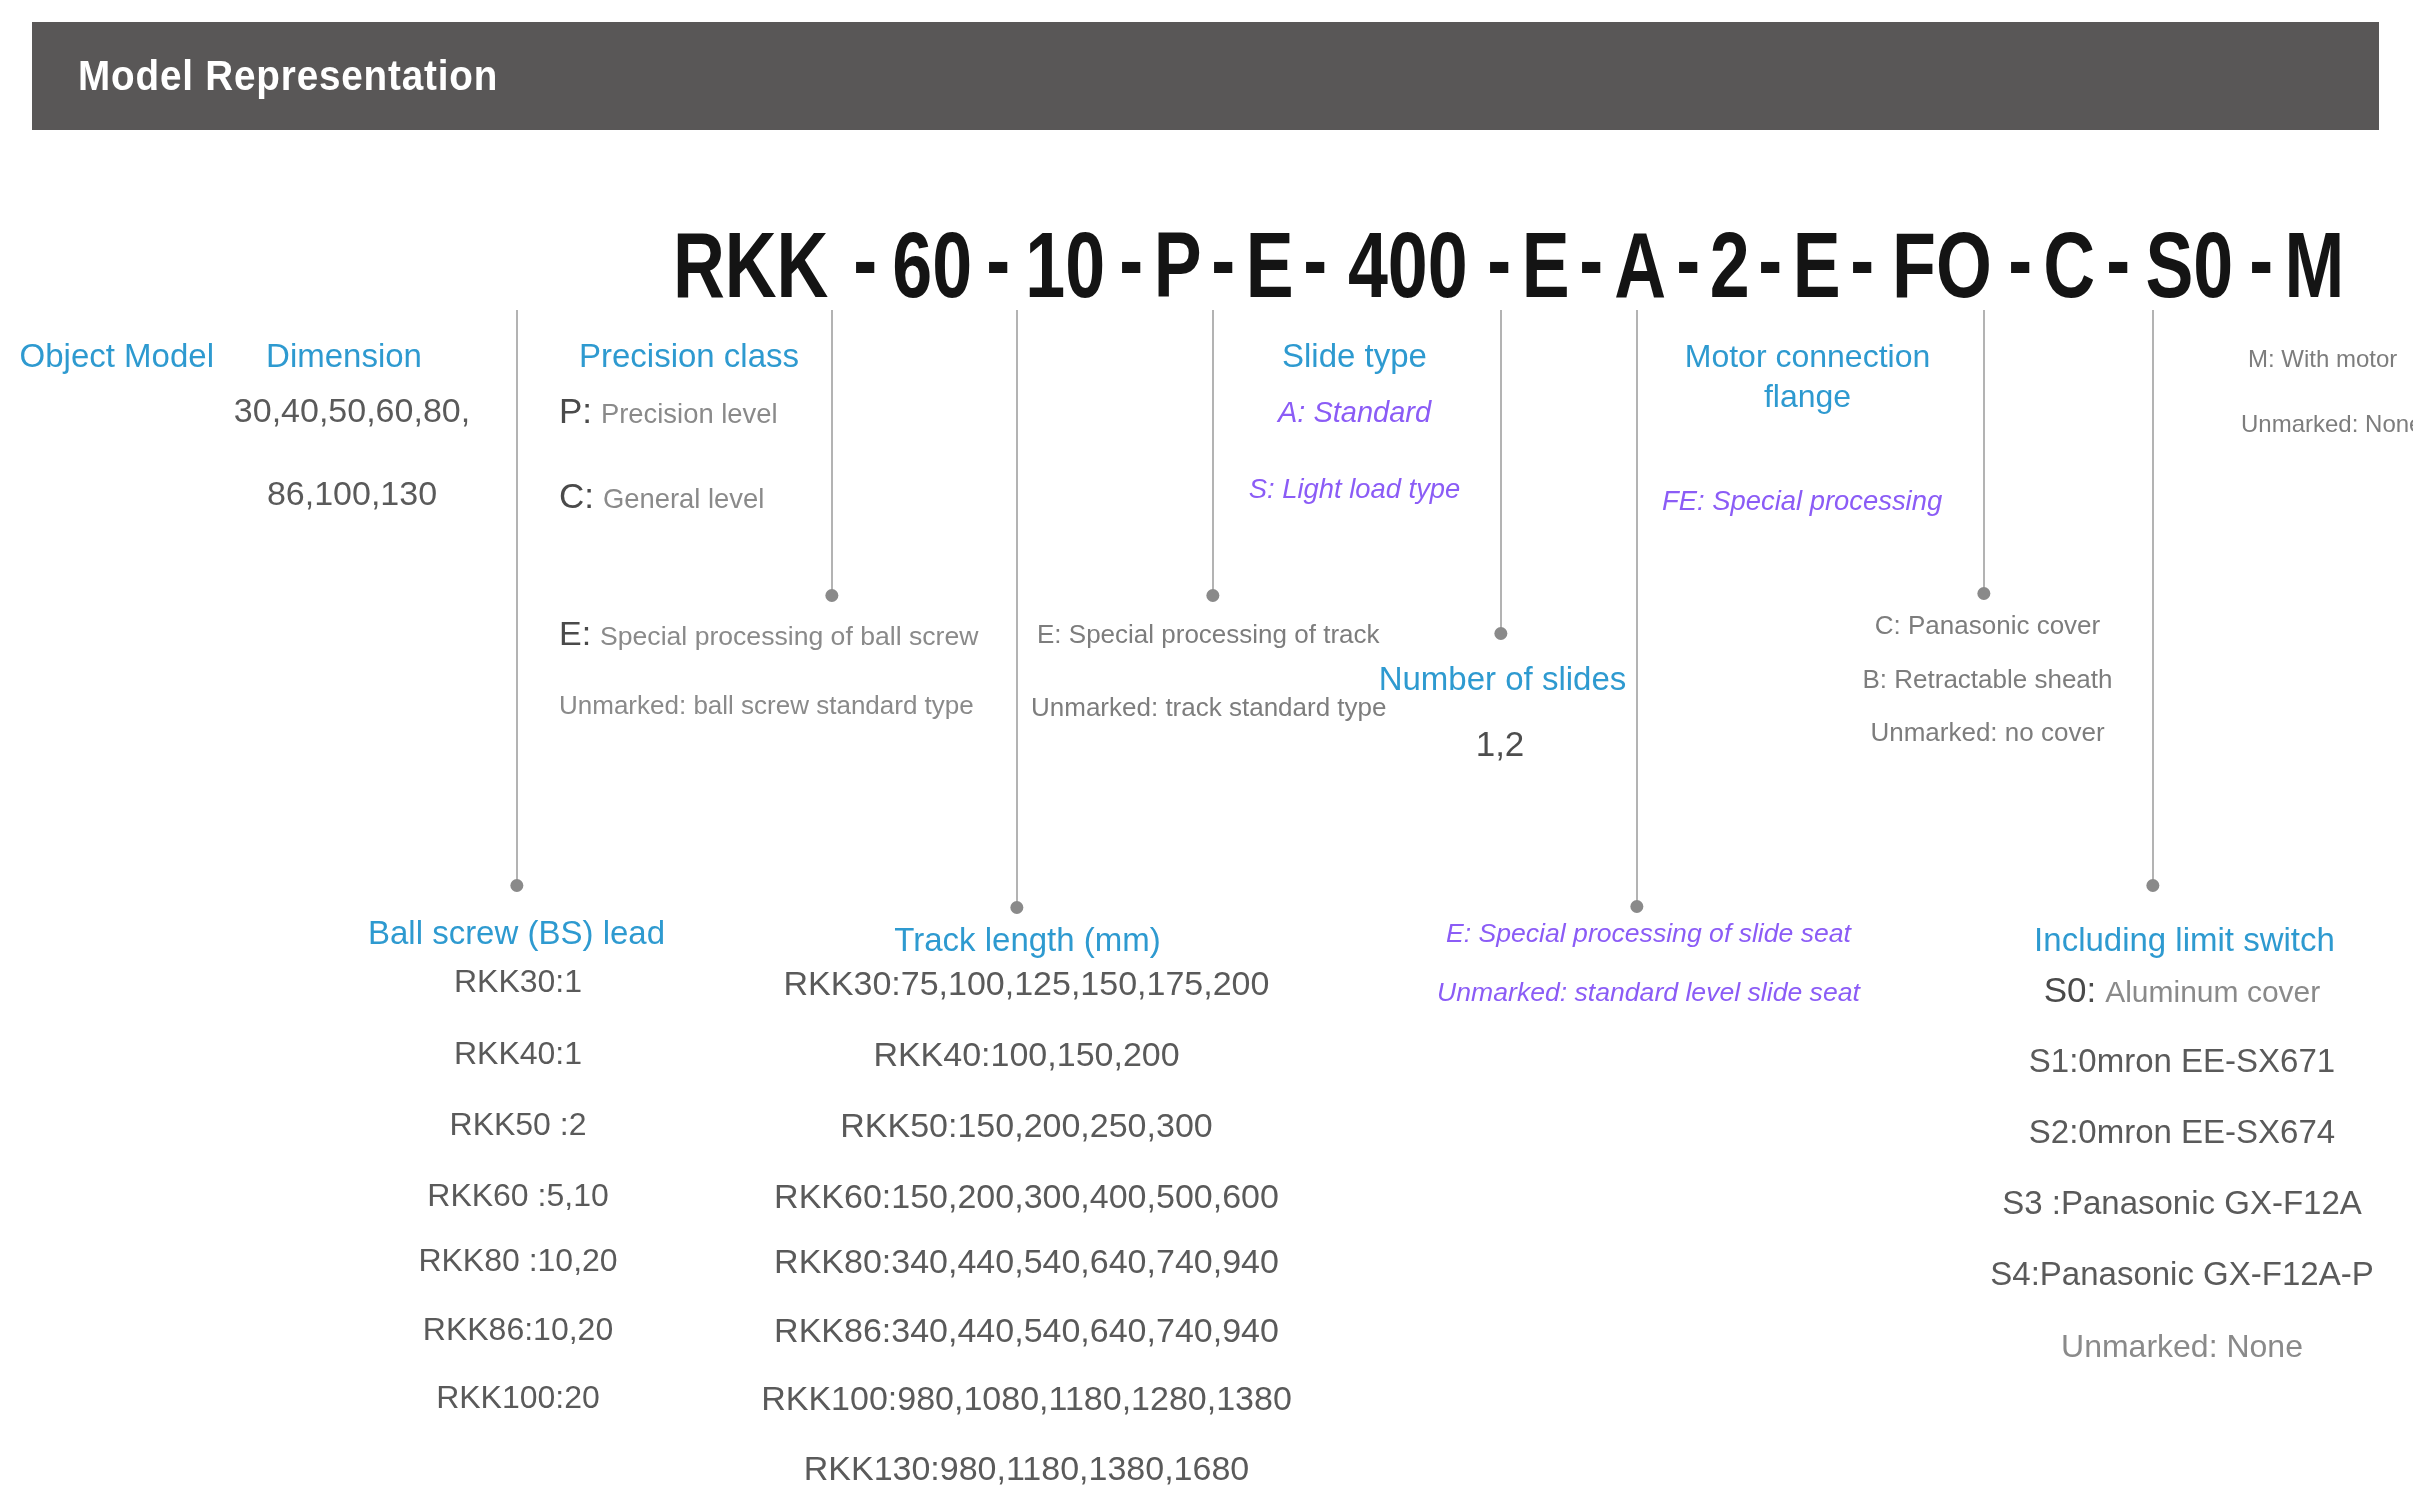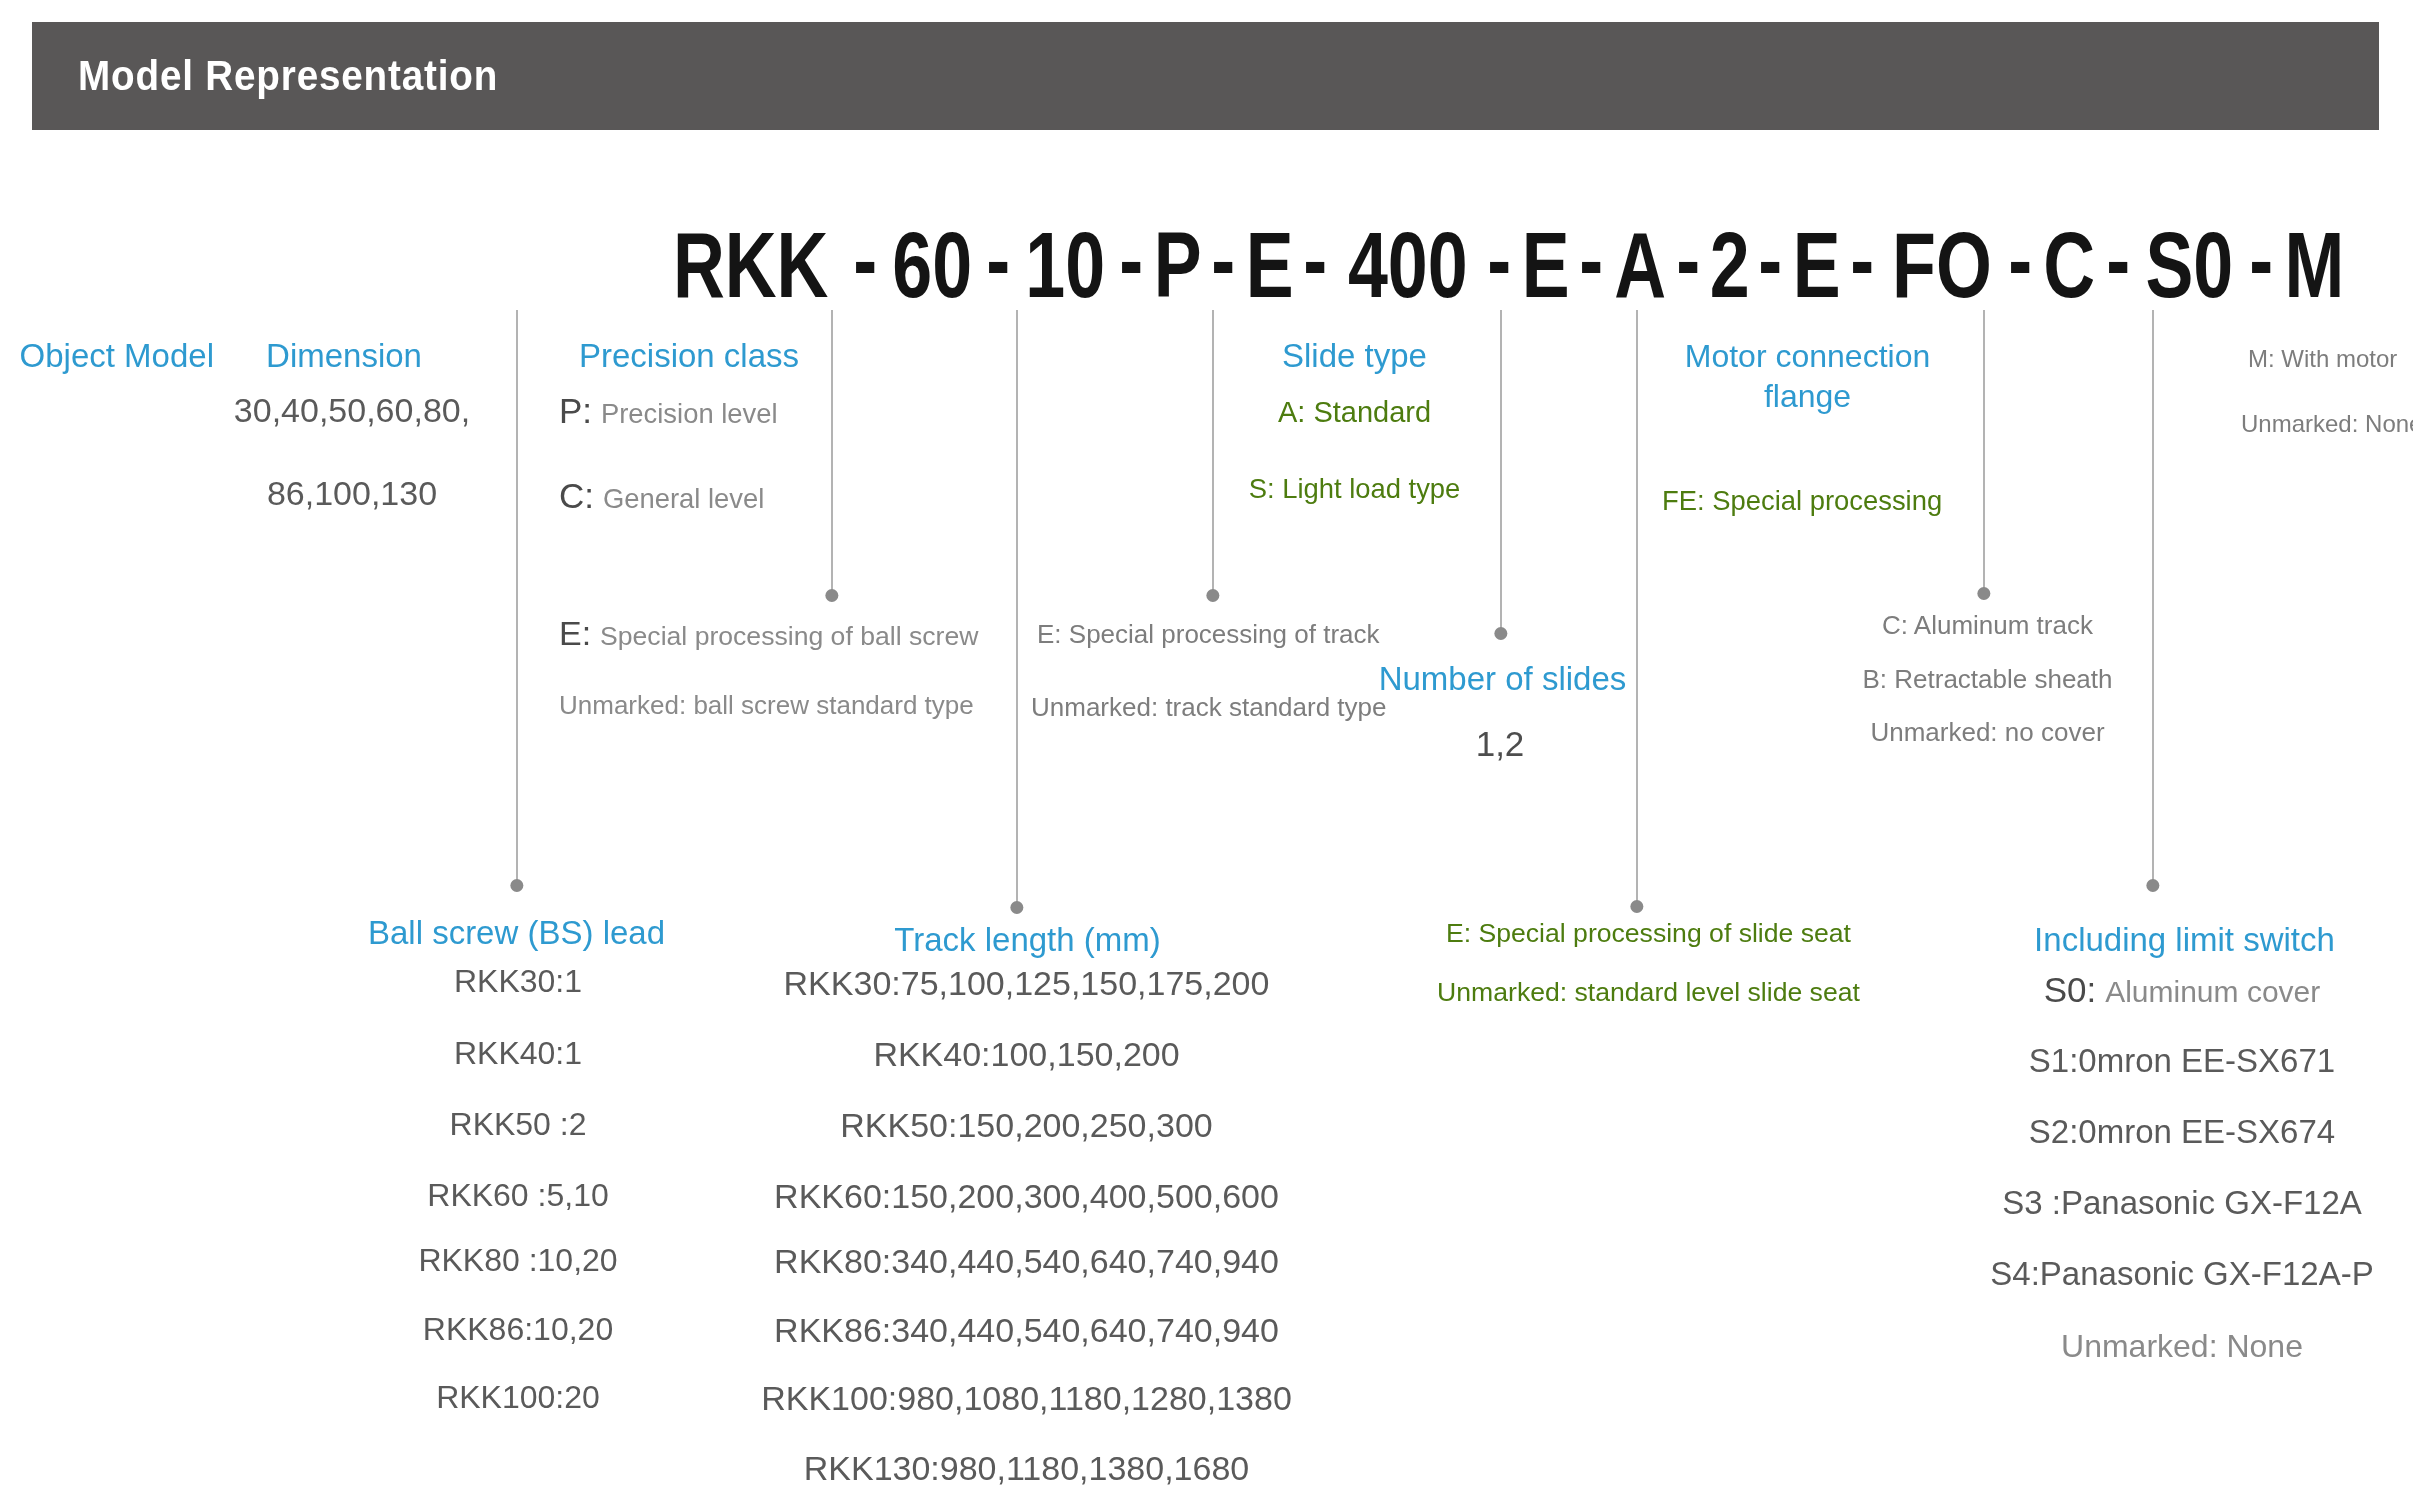--- a/index.html
+++ b/index.html
@@ -63,21 +63,21 @@
   }
   .hdr2{
     font-size:32px;color:var(--accent);
     line-height:40px;text-align:center;white-space:nowrap;
   }
 
   
   .big-prefix{font-size:35px;color:#4a4a4a;line-height:1;}
   .desc{font-size:27.4px;color:#8a8a8a;margin-left:8.9px;line-height:1;}
   .desc-sm{font-size:26px;color:#8a8a8a;line-height:1;}
-  .plain{font-size:27.4px;color:#4d7c0f;line-height:1;}
+  .plain{font-size:27.4px;color:#8b5cf6;line-height:1;font-style:italic;}
   .plain-sm{font-size:26px;color:#7d7d7d;line-height:1;}
   .tiny{font-size:24px;color:#7d7d7d;line-height:1;}
   .bigval{font-size:34px;color:#5a5a5a;line-height:1;}
   .listitem{font-size:33px;color:#5a5a5a;line-height:1;white-space:nowrap;}
   .listitem-light{font-size:32px;color:#8a8a8a;line-height:1;white-space:nowrap;}
   .rowflex{display:flex;align-items:baseline;}
   .rowflex-c{display:flex;align-items:baseline;justify-content:center;}
 </style>
 </head>
 <body>
@@ -174,21 +174,21 @@
 
   <div class="abs hdr center" style="left:1374px;top:658px;width:257px">Number of slides</div>
   <div class="abs center" style="left:1416px;top:724px;width:168px;font-size:35px;color:#4d4d4d">1,2</div>
 
   <div class="abs hdr2" style="left:1668px;top:336px;width:279px">
     <div>Motor connection</div>
     <div>flange</div>
   </div>
   <div class="abs plain nowrap" style="left:1662px;top:487px">FE: Special processing</div>
 
-  <div class="abs plain-sm center nowrap" style="left:1828px;top:612px;width:319px">C: Aluminum track</div>
+  <div class="abs plain-sm center nowrap" style="left:1828px;top:612px;width:319px">C: Panasonic cover</div>
   <div class="abs plain-sm center nowrap" style="left:1828px;top:666px;width:319px">B: Retractable sheath</div>
   <div class="abs plain-sm center nowrap" style="left:1828px;top:719px;width:319px">Unmarked: no cover</div>
 
   <div class="abs tiny nowrap" style="left:2248px;top:347px">M: With motor</div>
   <div class="abs tiny nowrap" style="left:2241px;top:412px">Unmarked: None</div>
 
   <div class="abs hdr center" style="left:352px;top:912px;width:329px">Ball screw (BS) lead</div>
   <div class="abs listitem center" style="left:372px;top:965px;width:292px;font-size:32px">RKK30:1</div>
   <div class="abs listitem center" style="left:372px;top:1037px;width:292px;font-size:32px">RKK40:1</div>
   <div class="abs listitem center" style="left:372px;top:1108px;width:292px;font-size:32px">RKK50 :2</div>

